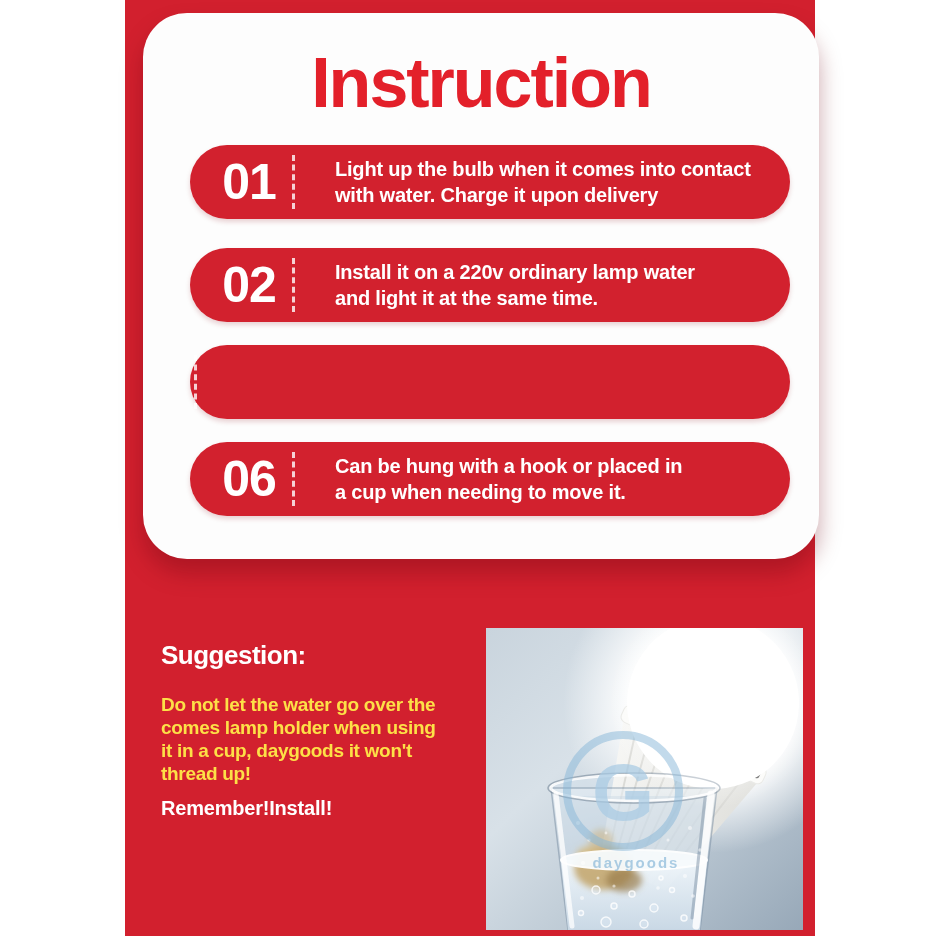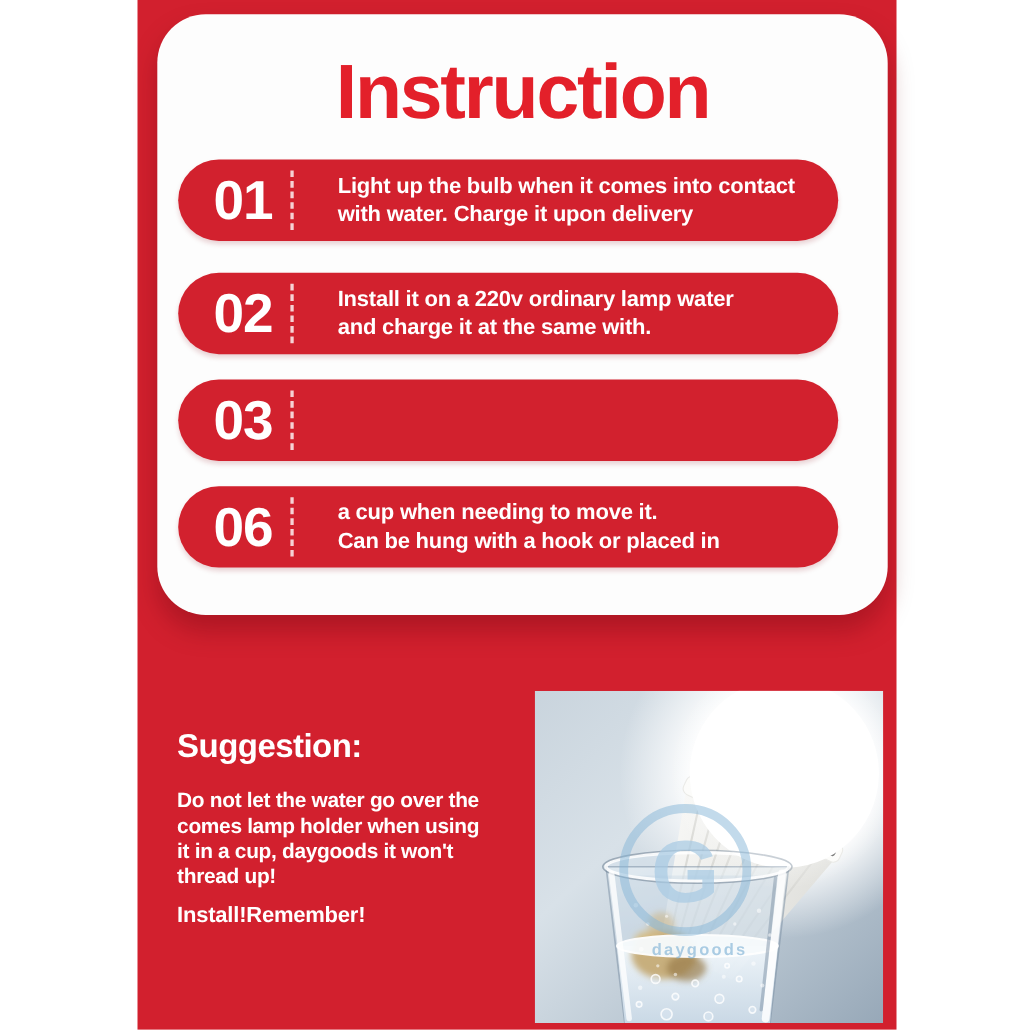--- a/index.html
+++ b/index.html
@@ -8,50 +8,51 @@
     font-family:"Liberation Sans",sans-serif;overflow:hidden;
   }
   .poster{
     position:absolute;left:125px;top:0;width:690px;height:936px;
     background:#d2202e;
   }
   .card{
     position:absolute;left:18px;top:13px;width:664px;height:546px;
     background:#fdfdfd;border-radius:44px;
     box-shadow:0 14px 22px rgba(110,5,16,.35);
+    padding-left:12px;
   }
   .title{
     position:absolute;top:30px;left:0;width:100%;text-align:center;
     font-size:70px;font-weight:800;letter-spacing:-2px;color:#e3202a;
   }
   .pill{
-    position:absolute;left:19px;width:600px;height:74px;
+    position:absolute;left:47px;width:600px;height:74px;
     background:#d2212e;border-radius:37px;display:flex;align-items:center;
     color:#ffffff;box-shadow:0 3px 5px rgba(140,10,20,.18);
   }
   .pill-1{top:132px}.pill-2{top:235px}.pill-3{top:332px}.pill-4{top:429px}
   .step-number{
     width:78px;margin-left:20px;text-align:center;
     font-size:50px;font-weight:700;letter-spacing:-1px;line-height:1;
   }
   .step-divider{
     height:54px;border-left:3px dashed rgba(255,255,255,.8);margin-left:4px;
   }
   .step-text{
     margin-left:40px;font-size:20px;font-weight:700;line-height:26px;
     letter-spacing:-.2px;white-space:nowrap;
   }
   .suggestion{
     position:absolute;left:36px;top:636px;width:330px;color:#ffffff;
   }
   .suggestion-heading{
-    font-size:30px;font-weight:800;line-height:38px;letter-spacing:-.5px;margin-top:24px;
+    font-size:26px;font-weight:800;line-height:38px;letter-spacing:-.5px;
   }
   .warning{
-    margin-top:19px;color:#ffffff;font-size:19px;font-weight:800;
+    margin-top:19px;color:#fde047;font-size:19px;font-weight:800;
     line-height:23px;letter-spacing:-.3px;
   }
   .reminder{
     margin-top:12px;font-size:20px;font-weight:800;letter-spacing:-.2px;
   }
   .photo{
     position:absolute;left:361px;top:628px;width:317px;height:302px;
     overflow:hidden;
   }
   .photo svg{display:block}
@@ -71,48 +72,47 @@
         <div>Light up the bulb when it comes into contact</div>
         <div>with water. Charge it upon delivery</div>
       </div>
     </div>
 
     <div class="pill pill-2">
       <div class="step-number">02</div>
       <div class="step-divider"></div>
       <div class="step-text">
         <div>Install it on a 220v ordinary lamp water</div>
-        <div>and charge it at the same with.</div>
+        <div>and light it at the same time.</div>
       </div>
     </div>
 
     <div class="pill pill-3">
-      <div class="step-number">03</div>
       <div class="step-divider"></div>
     </div>
 
     <div class="pill pill-4">
       <div class="step-number">06</div>
       <div class="step-divider"></div>
       <div class="step-text">
+        <div>Can be hung with a hook or placed in</div>
         <div>a cup when needing to move it.</div>
-        <div>Can be hung with a hook or placed in</div>
       </div>
     </div>
   </div>
 
   <div class="suggestion">
     <div class="suggestion-heading">Suggestion:</div>
     <div class="warning">
       <div>Do not let the water go over the</div>
       <div>comes lamp holder when using</div>
       <div>it in a cup, daygoods it won't</div>
       <div>thread up!</div>
     </div>
-    <div class="reminder">Install!Remember!</div>
+    <div class="reminder">Remember!Install!</div>
   </div>
 
   <div class="photo">
     <svg width="317" height="302" viewBox="0 0 317 302" xmlns="http://www.w3.org/2000/svg">
       <defs>
         <linearGradient id="bgG" x1="0" y1="0" x2="1" y2="1">
           <stop offset="0" stop-color="#c9d4dd"></stop>
           <stop offset="0.35" stop-color="#d8e1e8"></stop>
           <stop offset="0.65" stop-color="#bcc9d4"></stop>
           <stop offset="1" stop-color="#97a8b8"></stop>

